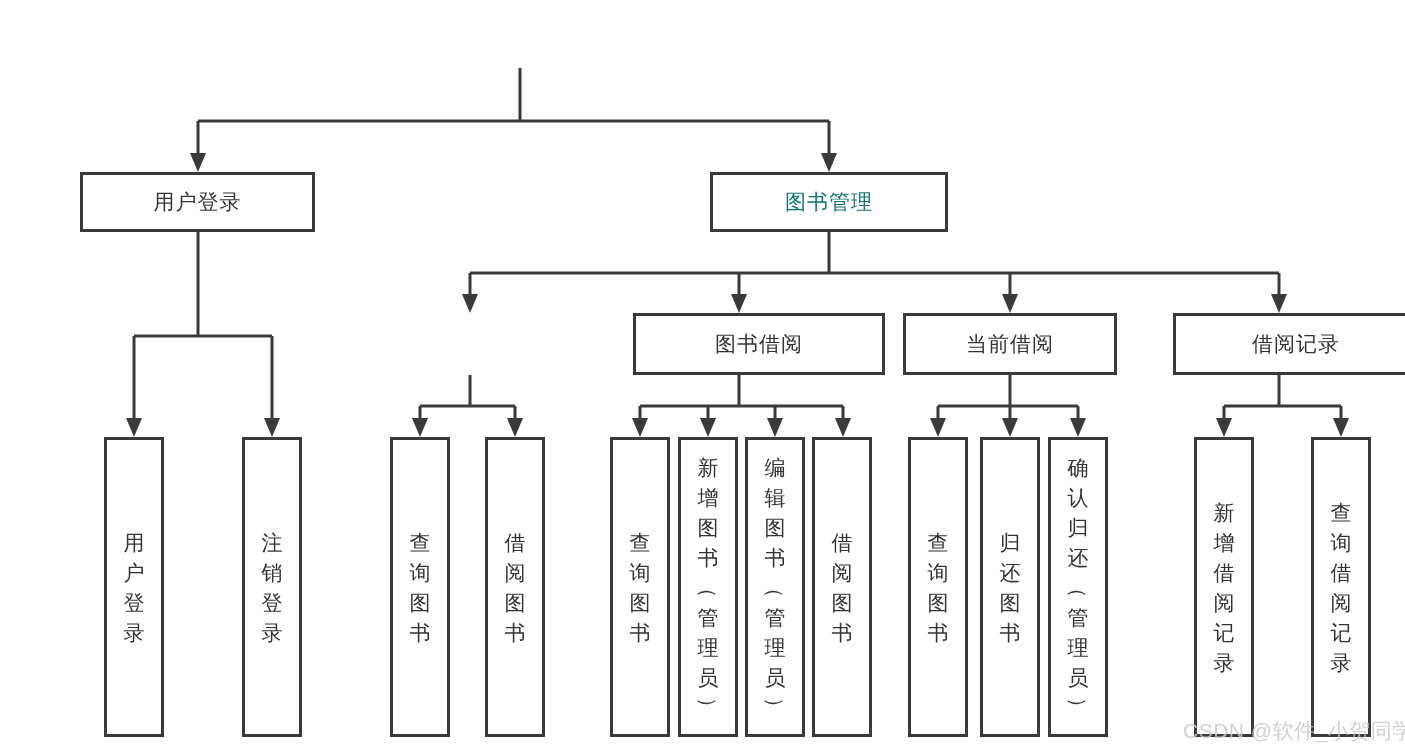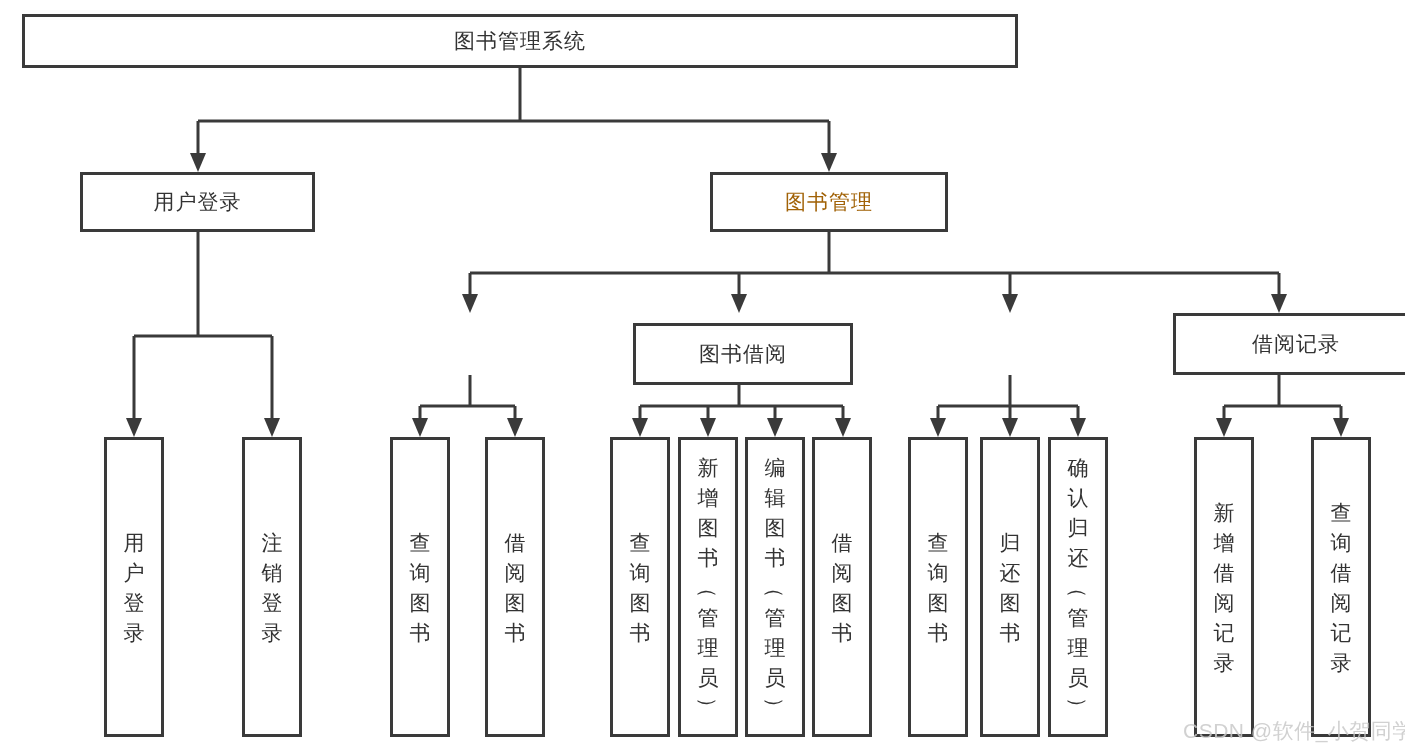--- a/index.html
+++ b/index.html
@@ -88,33 +88,33 @@
       <polygon points="767,418 783,418 775,437"></polygon>
       <polygon points="835,418 851,418 843,437"></polygon>
       <polygon points="930,418 946,418 938,437"></polygon>
       <polygon points="1002,418 1018,418 1010,437"></polygon>
       <polygon points="1070,418 1086,418 1078,437"></polygon>
       <polygon points="1216,418 1232,418 1224,437"></polygon>
       <polygon points="1333,418 1349,418 1341,437"></polygon>
     </g>
   </svg>
 
-  <div class="box" style="left:22px; top:14px; width:996px; height:54px;">
-    <span class="hlabel" style="color: rgb(51, 51, 51);">图书管理系统</span>
-  </div>
 
   <div class="box" style="left:80px; top:172px; width:235px; height:60px;justify-content:center;">
     <span class="hlabel" style="color: rgb(51, 51, 51);">用户登录</span>
   </div>
   <div class="box" style="left:710px; top:172px; width:238px; height:60px;">
-    <span class="hlabel" style="color: #a16207;">图书管理</span>
-  </div>
-
-  <div class="box" style="left:633px; top:323px; width:220px; height:62px;">
+    <span class="hlabel" style="color: #0f766e;">图书管理</span>
+  </div>
+
+  <div class="box" style="left:633px; top:313px; width:252px; height:62px;">
     <span class="hlabel" style="color: rgb(51, 51, 51);">图书借阅</span>
+  </div>
+  <div class="box" style="left:903px; top:313px; width:214px; height:62px;">
+    <span class="hlabel" style="color: rgb(51, 51, 51);">当前借阅</span>
   </div>
   <div class="box" style="left:1173px; top:313px; width:246px; height:62px;">
     <span class="hlabel" style="color: rgb(51, 51, 51);">借阅记录</span>
   </div>
 
   <div class="box" style="left:104px; top:437px; width:60px; height:300px;">
     <span class="vtext" style="color: rgb(51, 51, 51);">
         <span class="ch">用</span>
         <span class="ch">户</span>
         <span class="ch">登</span>

